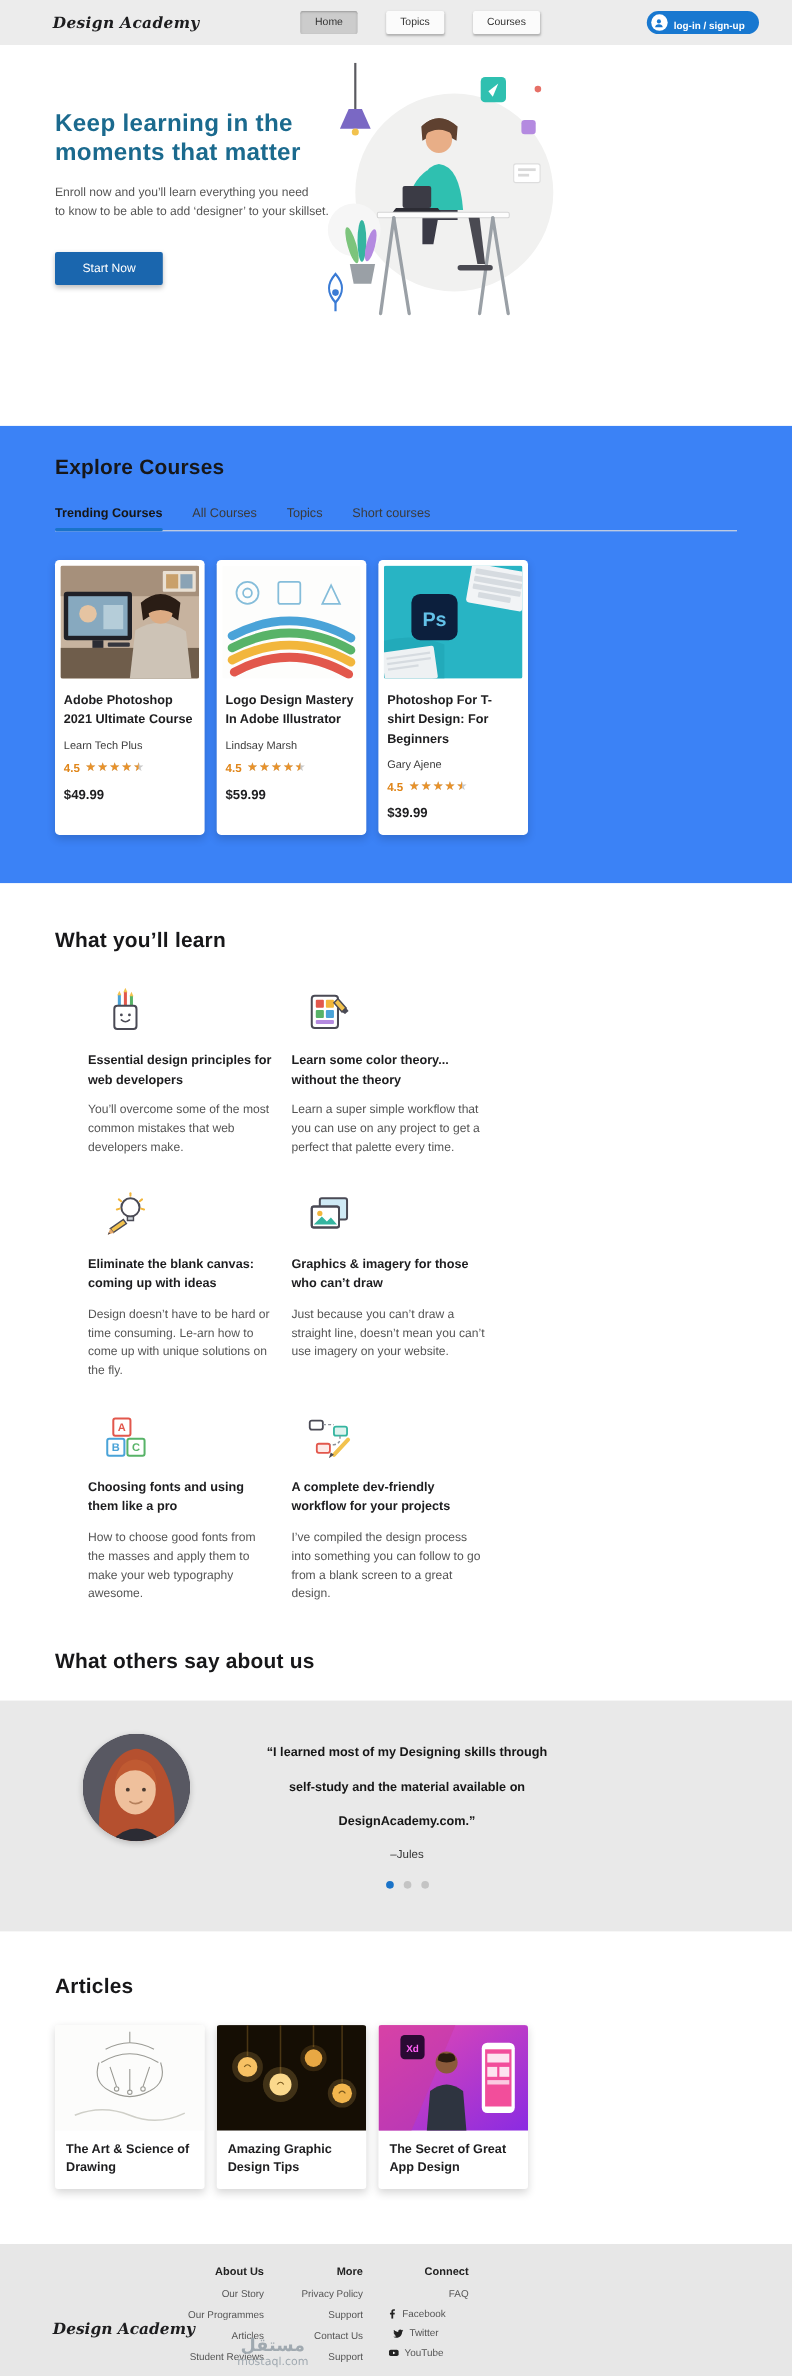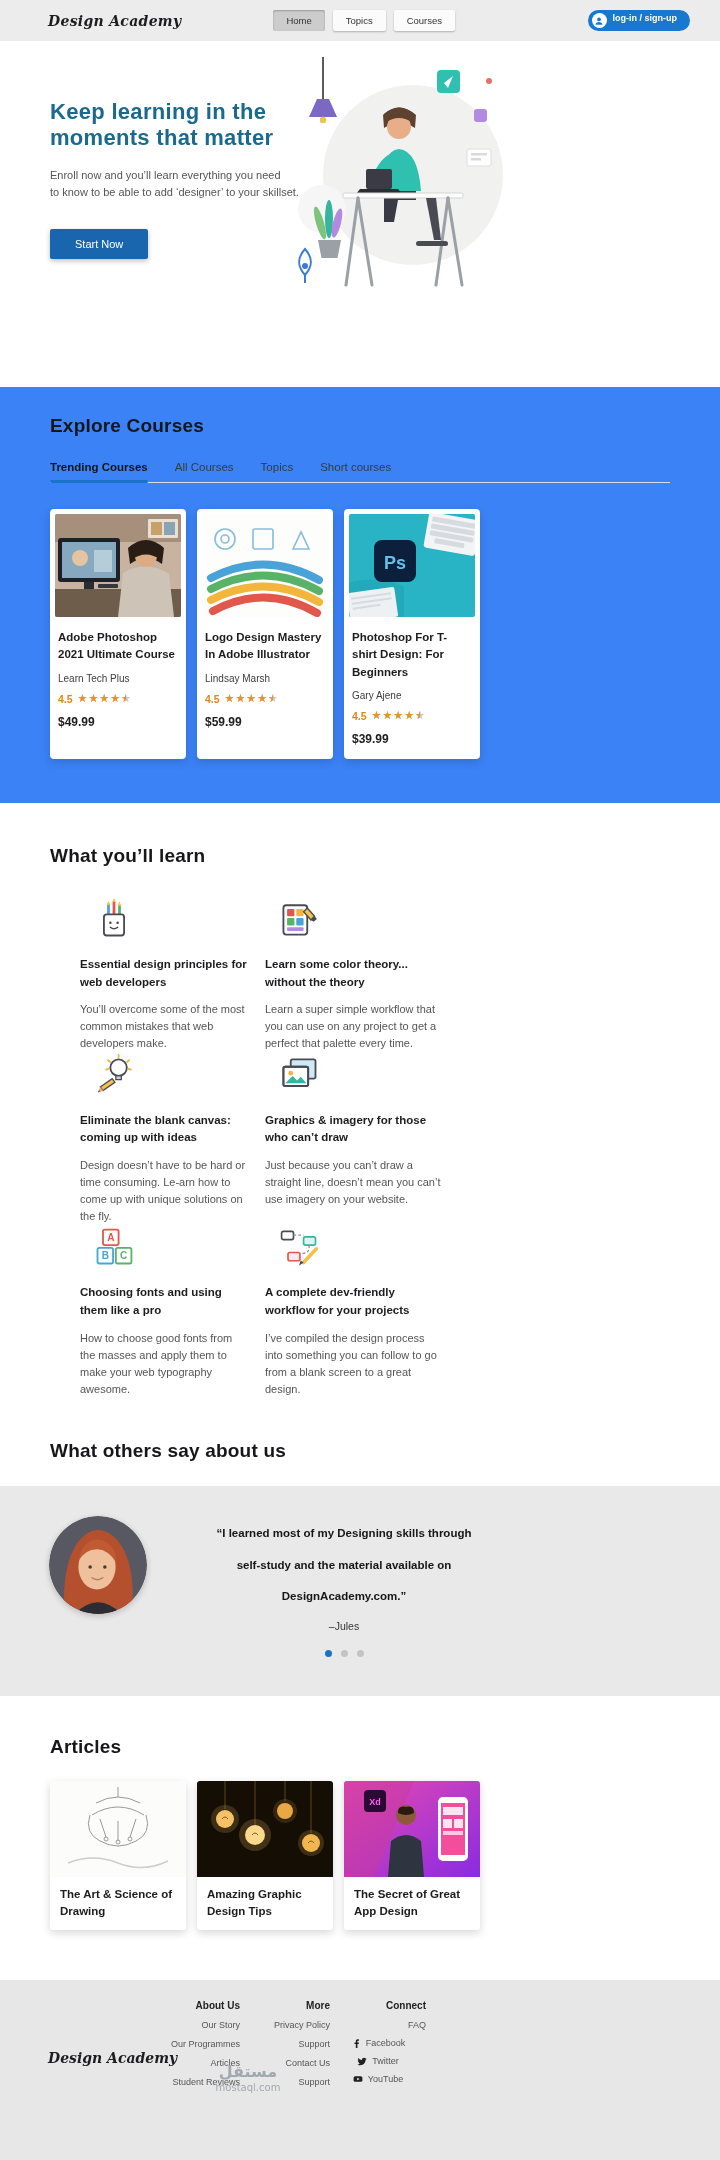--- a/index.html
+++ b/index.html
@@ -3,24 +3,24 @@
 <meta charset="utf-8">
 <style>
   *{margin:0;padding:0;box-sizing:border-box}
   html,body{background:#fff}
   body{width:720px;font-family:"Liberation Sans",sans-serif;color:#1d1d1f}
   .page{width:720px;overflow:hidden}
 
   
   .header{height:41px;background:#ececec;display:flex;align-items:center;padding:0 30px 0 48px}
   .logo{font-family:"DejaVu Serif",serif;font-style:italic;font-weight:700;font-size:14px;letter-spacing:.3px;cursor:pointer}
-  .nav{display:flex;gap:8px;margin-left:92px}
+  .nav{display:flex;gap:26px;margin-left:92px}
   .nav-btn{font-family:inherit;font-size:9.5px;padding:5px 13px;border:none;border-radius:2px;background:#fbfbfb;box-shadow:0 1px 2px rgba(0,0,0,.25);color:#333;cursor:pointer}
   .nav-btn.active{background:#cccccc;box-shadow:inset 0 1px 2px rgba(0,0,0,.25)}
-  .login-btn{margin-left:auto;display:flex;align-items:flex-start;gap:6px;background:#1878d0;color:#fff;border:none;border-radius:11px;padding:3px 13px 3px 4px;font-size:9px;font-weight:bold;font-family:inherit;cursor:pointer}
+  .login-btn{margin-left:auto;display:flex;align-items:flex-end;gap:6px;background:#1878d0;color:#fff;border:none;border-radius:11px;padding:3px 13px 3px 4px;font-size:9px;font-weight:bold;font-family:inherit;cursor:pointer}
   .login-avatar{width:15px;height:15px;border-radius:50%;background:#fff;display:flex;align-items:center;justify-content:center}
   .login-avatar svg{width:10px;height:10px}
 
   
   .hero{position:relative;height:346px;background:#fff;padding:58px 0 0 50px}
   .hero h1{font-size:22px;line-height:1.2;color:#1b6a8e;letter-spacing:.3px}
   .hero .sub{margin-top:15px;font-size:11px;line-height:1.55;color:#555}
   .cta{margin-top:28px;background:#1a66ae;color:#fff;border:none;padding:9px 25px;font-size:11px;font-family:inherit;border-radius:2px;cursor:pointer;box-shadow:0 2px 5px rgba(0,0,0,.25)}
   .hero-illustration{position:absolute;top:16px;right:212px;width:220px;height:240px}
   .hero-illustration svg{width:100%;height:100%}
@@ -42,30 +42,30 @@
   .rating{display:flex;align-items:center;gap:5px;margin-top:9px}
   .rating-num{font-size:10.5px;color:#e0861a;font-weight:bold}
   .stars{position:relative;font-size:11px;color:#c9c9c9;line-height:1;letter-spacing:1px}
   .stars::before{content:"★★★★★"}
   .stars-fill{position:absolute;left:0;top:0;width:90%;overflow:hidden;white-space:nowrap;color:#e8922a;letter-spacing:1px}
   .stars-fill::before{content:"★★★★★"}
   .card-price{font-size:12px;font-weight:bold;margin-top:10px}
 
   
   .learn{padding:42px 0 8px 50px;background:#fff}
-  .features{margin-top:30px;margin-left:30px;display:grid;grid-template-columns:185px 195px;}
+  .features{margin-top:30px;margin-left:30px;display:grid;grid-template-columns:185px 195px;row-gap:30px}
   .feature{padding-right:16px}
   .ficon{width:44px;height:44px;margin-left:12px;display:block}
   .ficon svg{width:100%;height:100%}
   .feature h3{font-size:11.5px;line-height:1.55;margin-top:15px;color:#1d1d1f}
   .feature p{font-size:11px;line-height:1.55;color:#555;margin-top:10px}
 
   
   .testimonial-heading{padding:34px 0 0 50px}
-  .testimonial-band{margin-top:24px;background:#e9e9e9;height:210px;display:flex;padding:30px 0 0 49px}
+  .testimonial-band{margin-top:24px;background:#e9e9e9;height:210px;display:flex;padding:30px 0 0 75px}
   .avatar{width:98px;height:98px;border-radius:50%;overflow:hidden;flex-shrink:0;box-shadow:0 2px 6px rgba(0,0,0,.2)}
   .avatar svg{width:100%;height:100%;display:block}
   .quote-wrap{width:330px;margin-left:32px;text-align:center;padding-top:2px}
   .quote-line{font-size:11.5px;font-weight:bold;line-height:2.75;color:#161616}
   .quote-author{font-size:10.5px;color:#333;line-height:2.6}
   .dots{display:flex;gap:9px;justify-content:center;margin-top:10px}
   .dot{width:7px;height:7px;border-radius:50%;background:#c4c4c4;cursor:pointer}
   .dot.active{background:#1a73c8}
 
   

